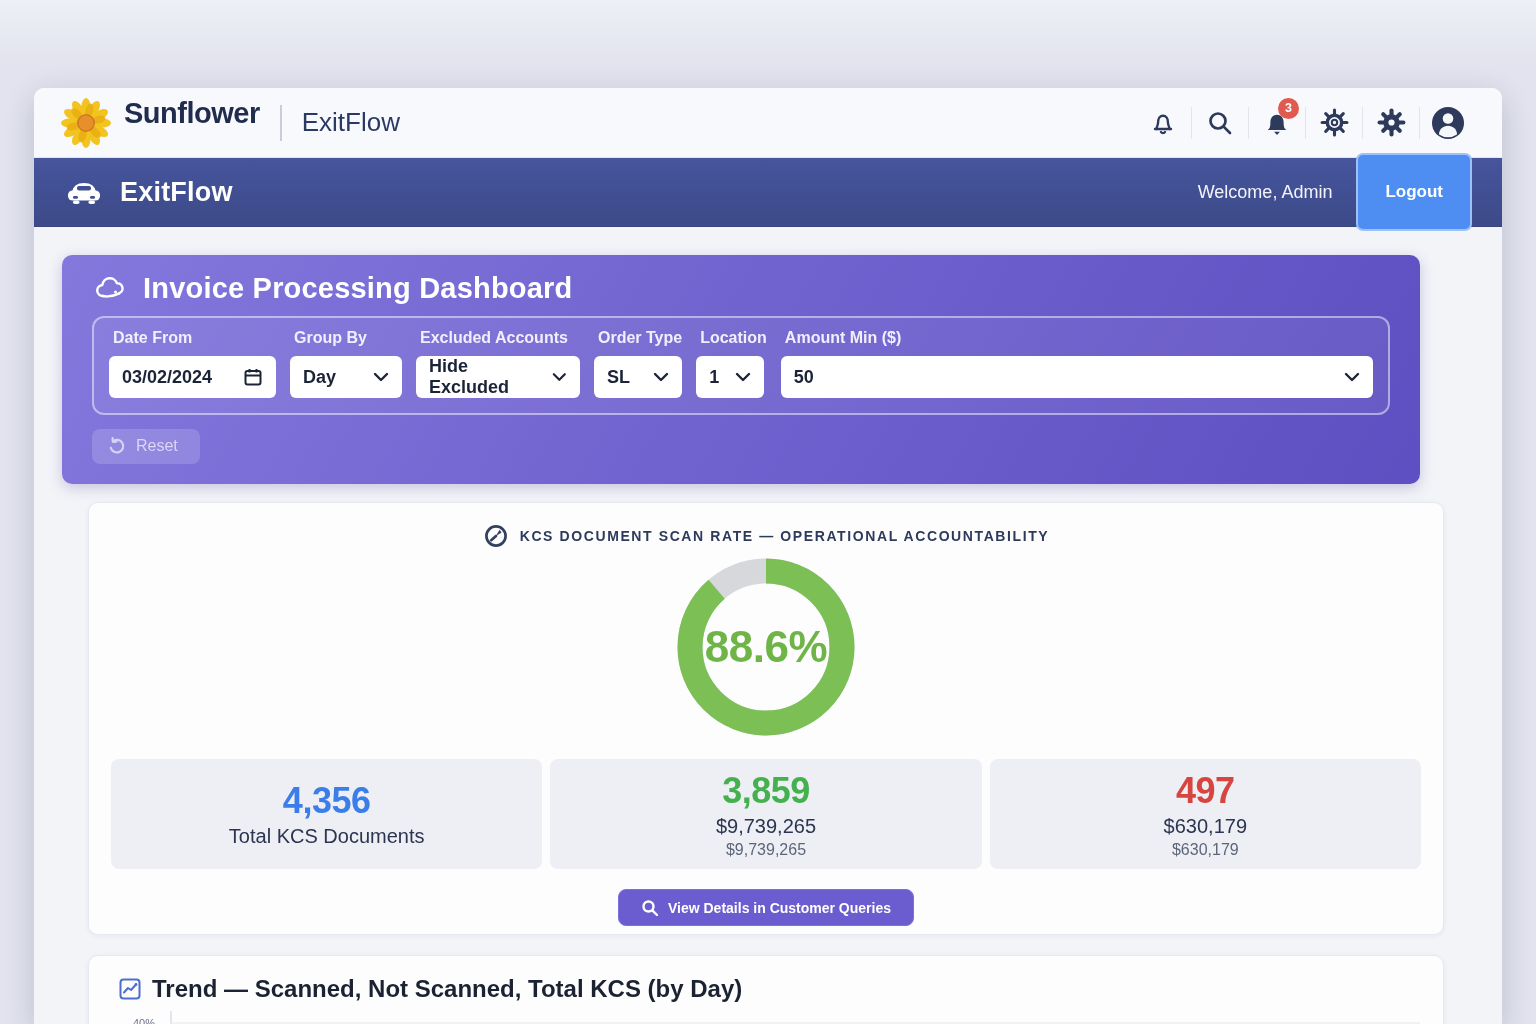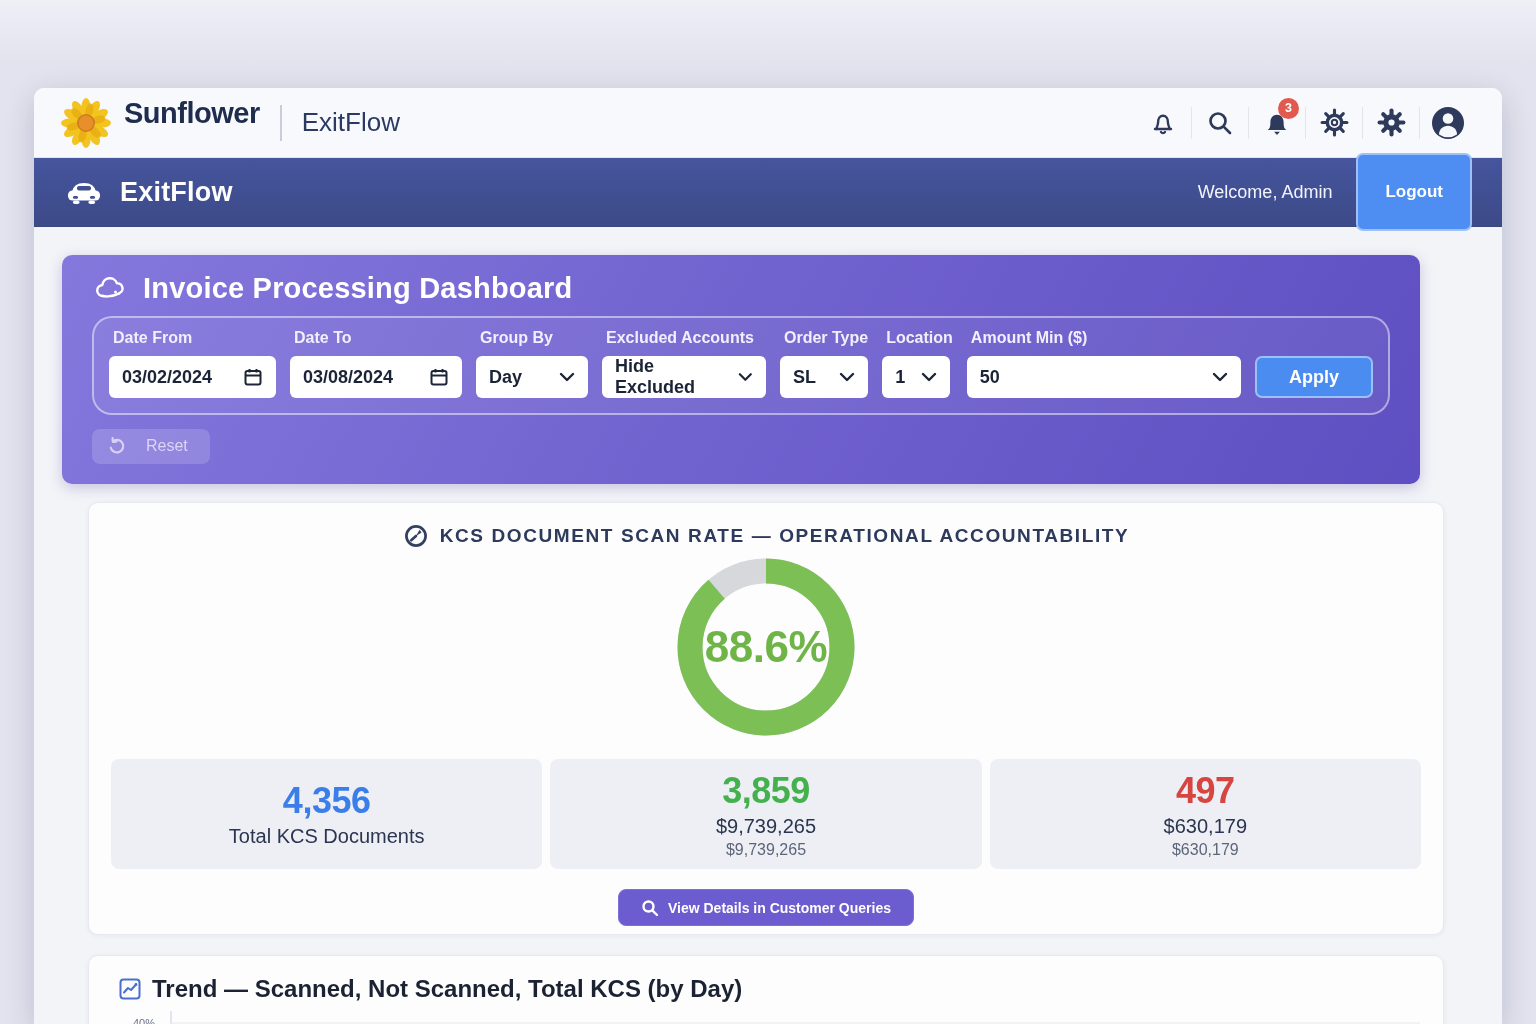--- a/index.html
+++ b/index.html
@@ -33,46 +33,46 @@
   .logout { margin-left:24px; background:#4e8df2; border:2px solid #9dc1f8; color:#fff;
             font-size:17px; font-weight:bold; padding:27px 27px; border-radius:7px; cursor:pointer;
             font-family:"Liberation Sans", sans-serif; }
 
   
   .panel { position:absolute; left:28px; top:167px; width:1358px; height:229px; border-radius:10px;
            background:linear-gradient(120deg,#8478dd 0%, #6e60cd 55%, #5e4fc2 100%);
            box-shadow:0 4px 14px rgba(70,60,150,.25); }
   .panel-title-row { display:flex; align-items:center; gap:15px; padding:17px 0 11px 32px; }
   .panel-title { color:#fff; font-size:29px; font-weight:600; letter-spacing:.2px; }
-  .filter-box { margin:0 30px; border:2px solid rgba(255,255,255,.48); border-radius:20px;
+  .filter-box { margin:0 30px; border:2px solid rgba(255,255,255,.48); border-radius:12px;
                 background:rgba(255,255,255,.06); padding:11px 15px 15px; display:flex; gap:14px; }
   .filter { display:flex; flex-direction:column; gap:9px; }
   .filter-label { color:#f2effd; font-size:16px; font-weight:600; padding-left:4px; white-space:nowrap; }
   .control { background:#fff; border-radius:6px; height:42px; display:flex; align-items:center;
              padding:0 13px; font-size:18px; font-weight:600; color:#1b2336;
              justify-content:space-between; gap:10px; cursor:pointer; border:none;
              font-family:"Liberation Sans", sans-serif; }
   .w-datefrom{width:167px} .w-dateto{width:172px} .w-group{width:112px} .w-excl{width:164px}
   .w-order{width:88px} .w-loc{width:68px} .w-amount{flex:1; min-width:260px}
   .apply { align-self:flex-end; background:#4a8cf0; border:2px solid #9cc0f8; border-radius:7px;
            color:#fff; font-weight:bold; font-size:18px; height:42px; width:118px; cursor:pointer;
            font-family:"Liberation Sans", sans-serif; }
   .reset { margin:14px 0 0 30px; background:rgba(255,255,255,.16); border:none; border-radius:8px;
            color:#dcd5f6; font-size:16px; font-weight:500; padding:8px 22px 9px 16px;
-           display:inline-flex; gap:20px; align-items:center; cursor:pointer;
+           display:inline-flex; gap:10px; align-items:center; cursor:pointer;
            font-family:"Liberation Sans", sans-serif; }
 
   
   .card { position:absolute; left:54px; width:1356px; background:#fdfdfe;
           border:1px solid #e7e9f0; border-radius:10px; box-shadow:0 1px 5px rgba(30,35,70,.06); }
   .scan-card { top:414px; height:433px; }
   .trend-card { top:867px; height:160px; }
 
   .card-heading { display:flex; justify-content:center; align-items:center; gap:11px;
-                  padding-top:20px; color:#2d3a5c; font-size:19px; font-weight:bold;
+                  padding-top:20px; color:#2d3a5c; font-size:14px; font-weight:bold;
                   letter-spacing:1.6px; }
 
   .donut-wrap { position:relative; width:180px; height:180px; margin:8px auto 0; }
   .donut-center { position:absolute; inset:0; display:flex; align-items:center; justify-content:center;
                   font-size:44px; font-weight:bold; color:#6fb447; letter-spacing:-.5px; }
 
   .stats-row { display:flex; gap:8px; padding:0 22px; margin-top:22px; }
   .stat-card { flex:1; height:110px; background:#edeff4; border-radius:8px; display:flex;
                flex-direction:column; align-items:center; justify-content:center; gap:3px; }
   .stat-value { font-size:36px; font-weight:bold; letter-spacing:-.5px; }
@@ -227,32 +227,20 @@
           <span>03/02/2024</span>
           <svg width="20" height="20" viewBox="0 0 20 20" fill="none" stroke="#1c2437" stroke-width="2">
             <rect x="2.5" y="4" width="15" height="13.5" rx="2"></rect>
             <line x1="2.5" y1="8.5" x2="17.5" y2="8.5"></line>
             <line x1="6.5" y1="2" x2="6.5" y2="5.5"></line>
               <line x1="13.5" y1="2" x2="13.5" y2="5.5"></line>
           </svg>
         </div>
       </div>
       <div class="filter">
-        <span class="filter-label">Date To</span>
-        <div class="control w-dateto">
-          <span>03/08/2024</span>
-          <svg width="20" height="20" viewBox="0 0 20 20" fill="none" stroke="#1c2437" stroke-width="2">
-            <rect x="2.5" y="4" width="15" height="13.5" rx="2"></rect>
-            <line x1="2.5" y1="8.5" x2="17.5" y2="8.5"></line>
-            <line x1="6.5" y1="2" x2="6.5" y2="5.5"></line>
-              <line x1="13.5" y1="2" x2="13.5" y2="5.5"></line>
-          </svg>
-        </div>
-      </div>
-      <div class="filter">
         <span class="filter-label">Group By</span>
         <div class="control w-group">
           <span>Day</span>
           <svg width="16" height="10" viewBox="0 0 16 10" fill="none" stroke="#1c2437" stroke-width="2.4" stroke-linecap="round" stroke-linejoin="round">
               <polyline points="2,2 8,8 14,2"></polyline>
             </svg>
         </div>
       </div>
       <div class="filter">
         <span class="filter-label">Excluded Accounts</span>
@@ -282,24 +270,20 @@
         </div>
       </div>
       <div class="filter" style="flex:1">
         <span class="filter-label">Amount Min ($)</span>
         <div class="control w-amount">
           <span>50</span>
           <svg width="16" height="10" viewBox="0 0 16 10" fill="none" stroke="#1c2437" stroke-width="2.4" stroke-linecap="round" stroke-linejoin="round">
               <polyline points="2,2 8,8 14,2"></polyline>
             </svg>
         </div>
-      </div>
-      <div class="filter">
-        <span class="filter-label">&nbsp;</span>
-        <button class="apply">Apply</button>
       </div>
     </div>
 
     <button class="reset">
       <svg width="18" height="18" viewBox="0 0 18 18" fill="none" stroke="#d9d2f4" stroke-width="2.2" stroke-linecap="round" stroke-linejoin="round">
         <path d="M5 4.2 a6.3 6.3 0 1 1-2.2 6.5"></path>
         <polyline points="4.6,1.2 4.8,4.8 8.4,4.6"></polyline>
       </svg>
       <span>Reset</span>
     </button>

